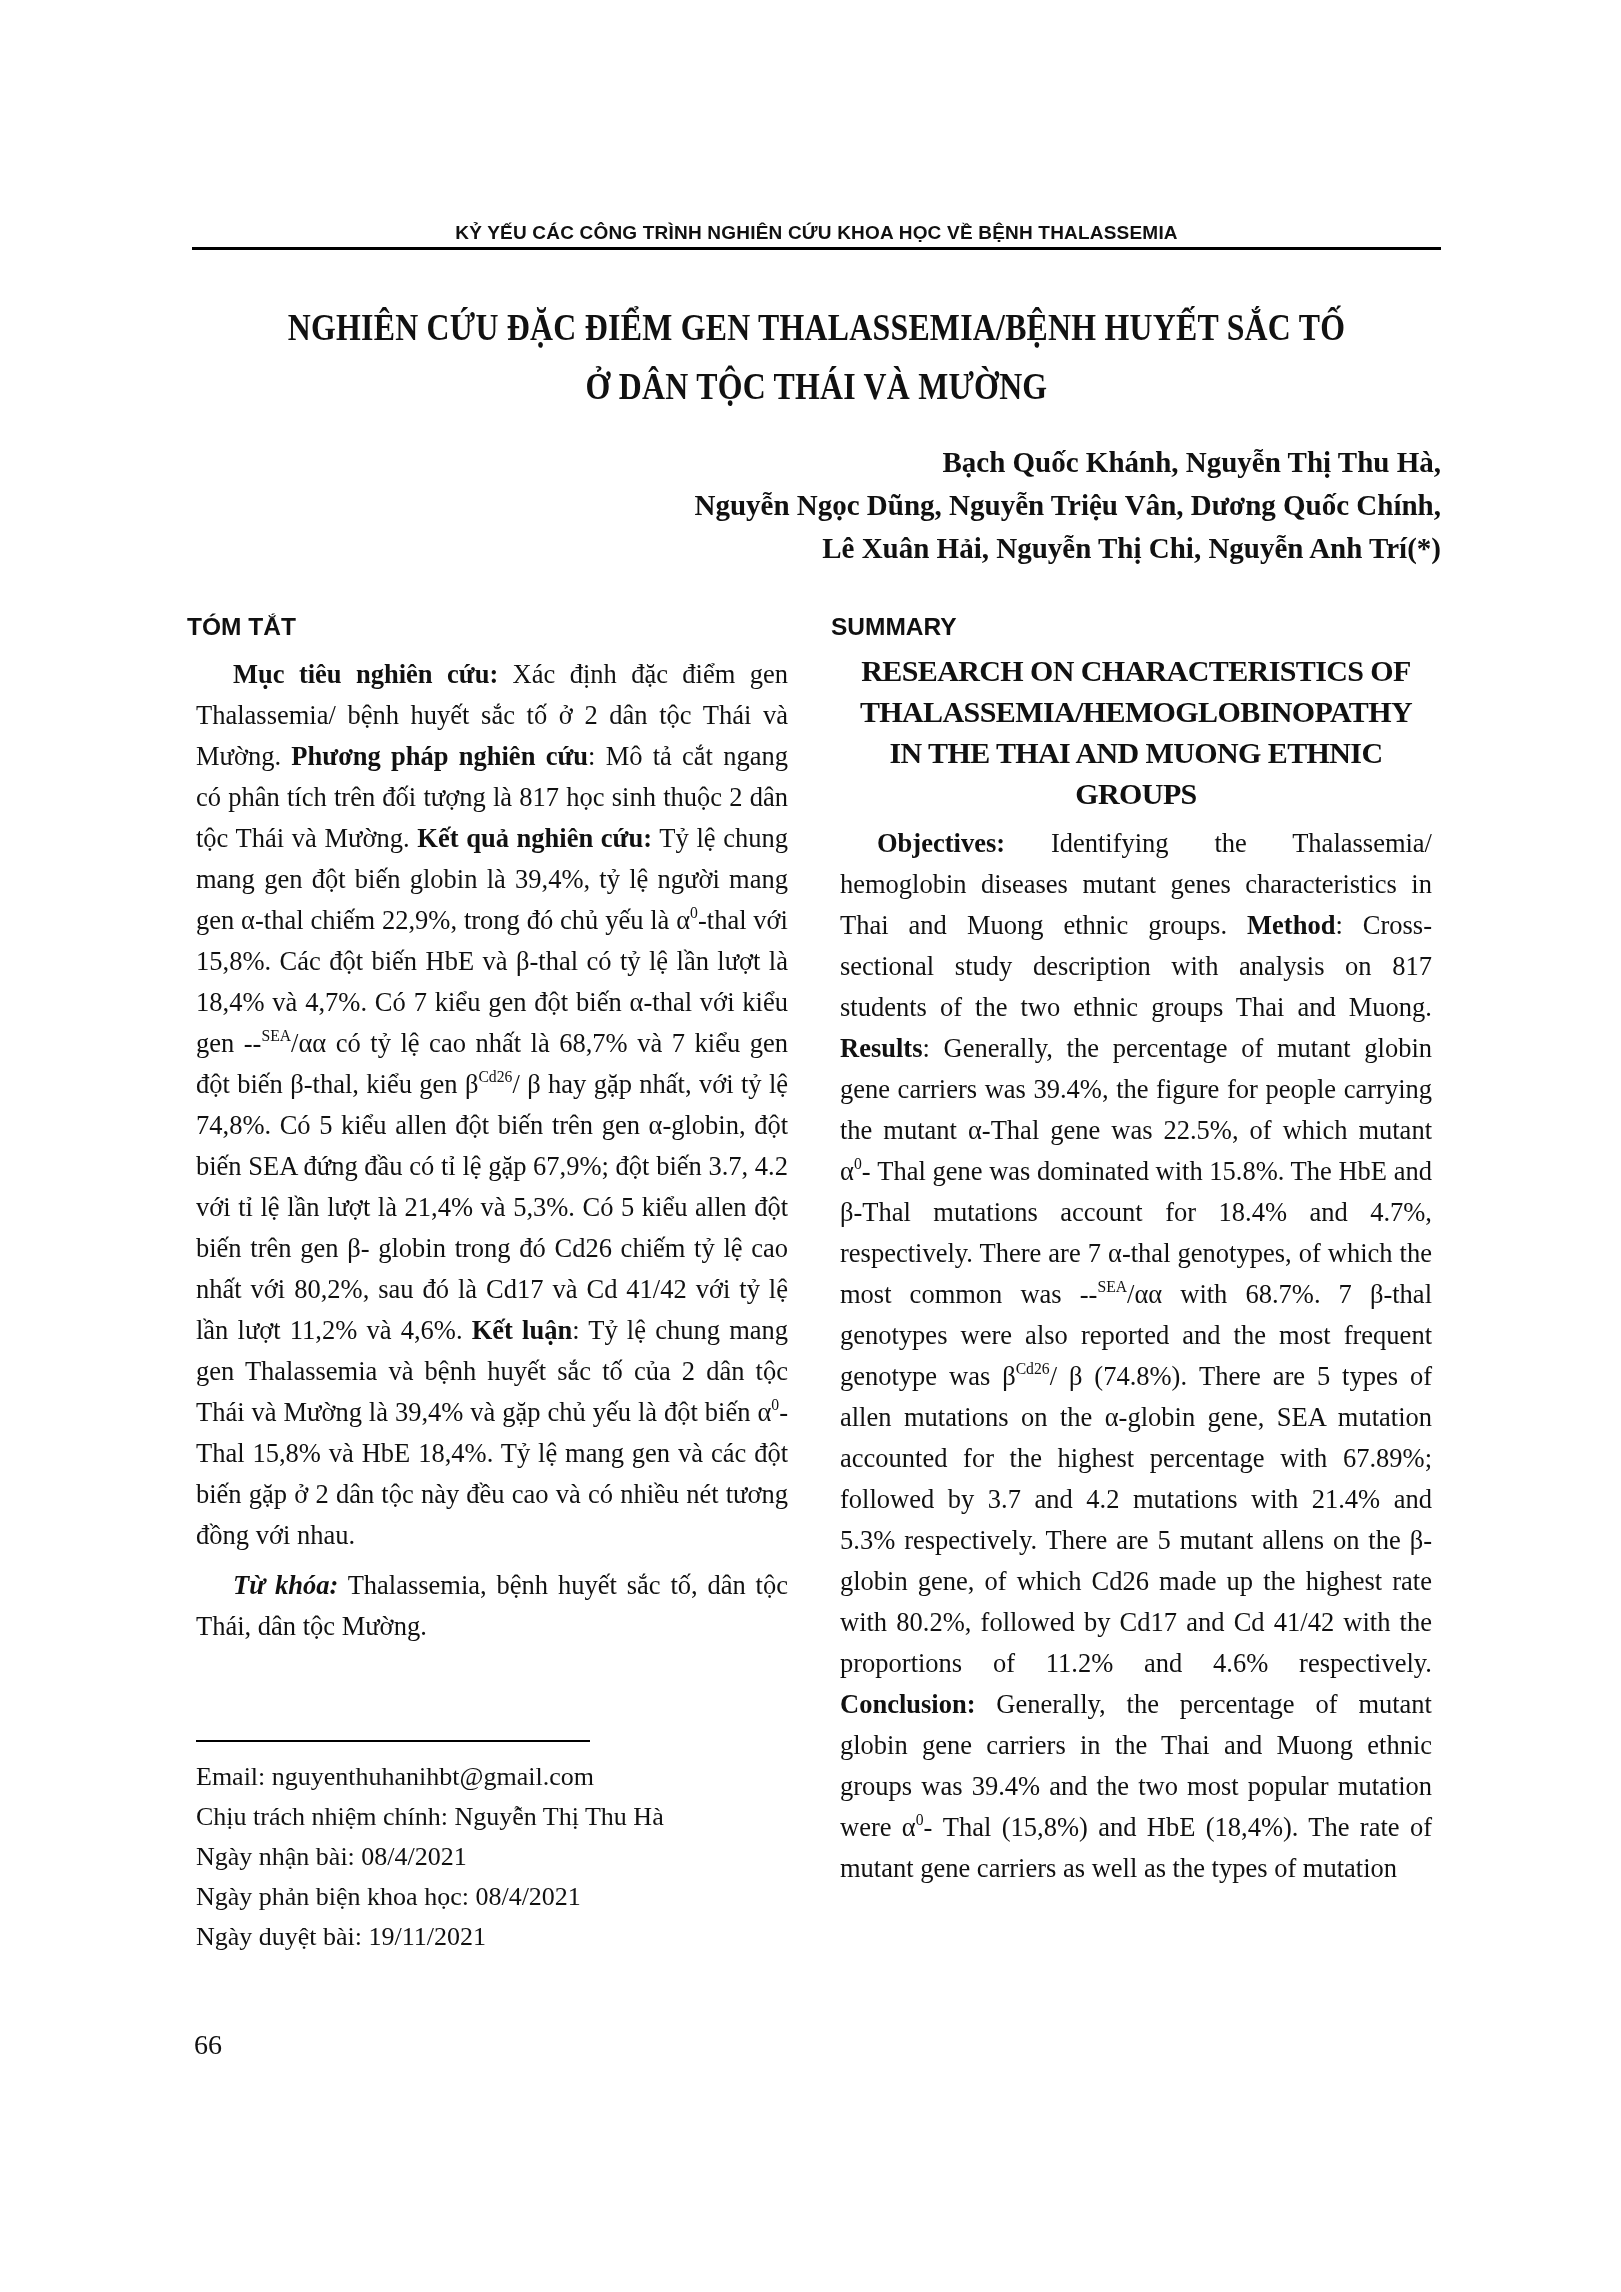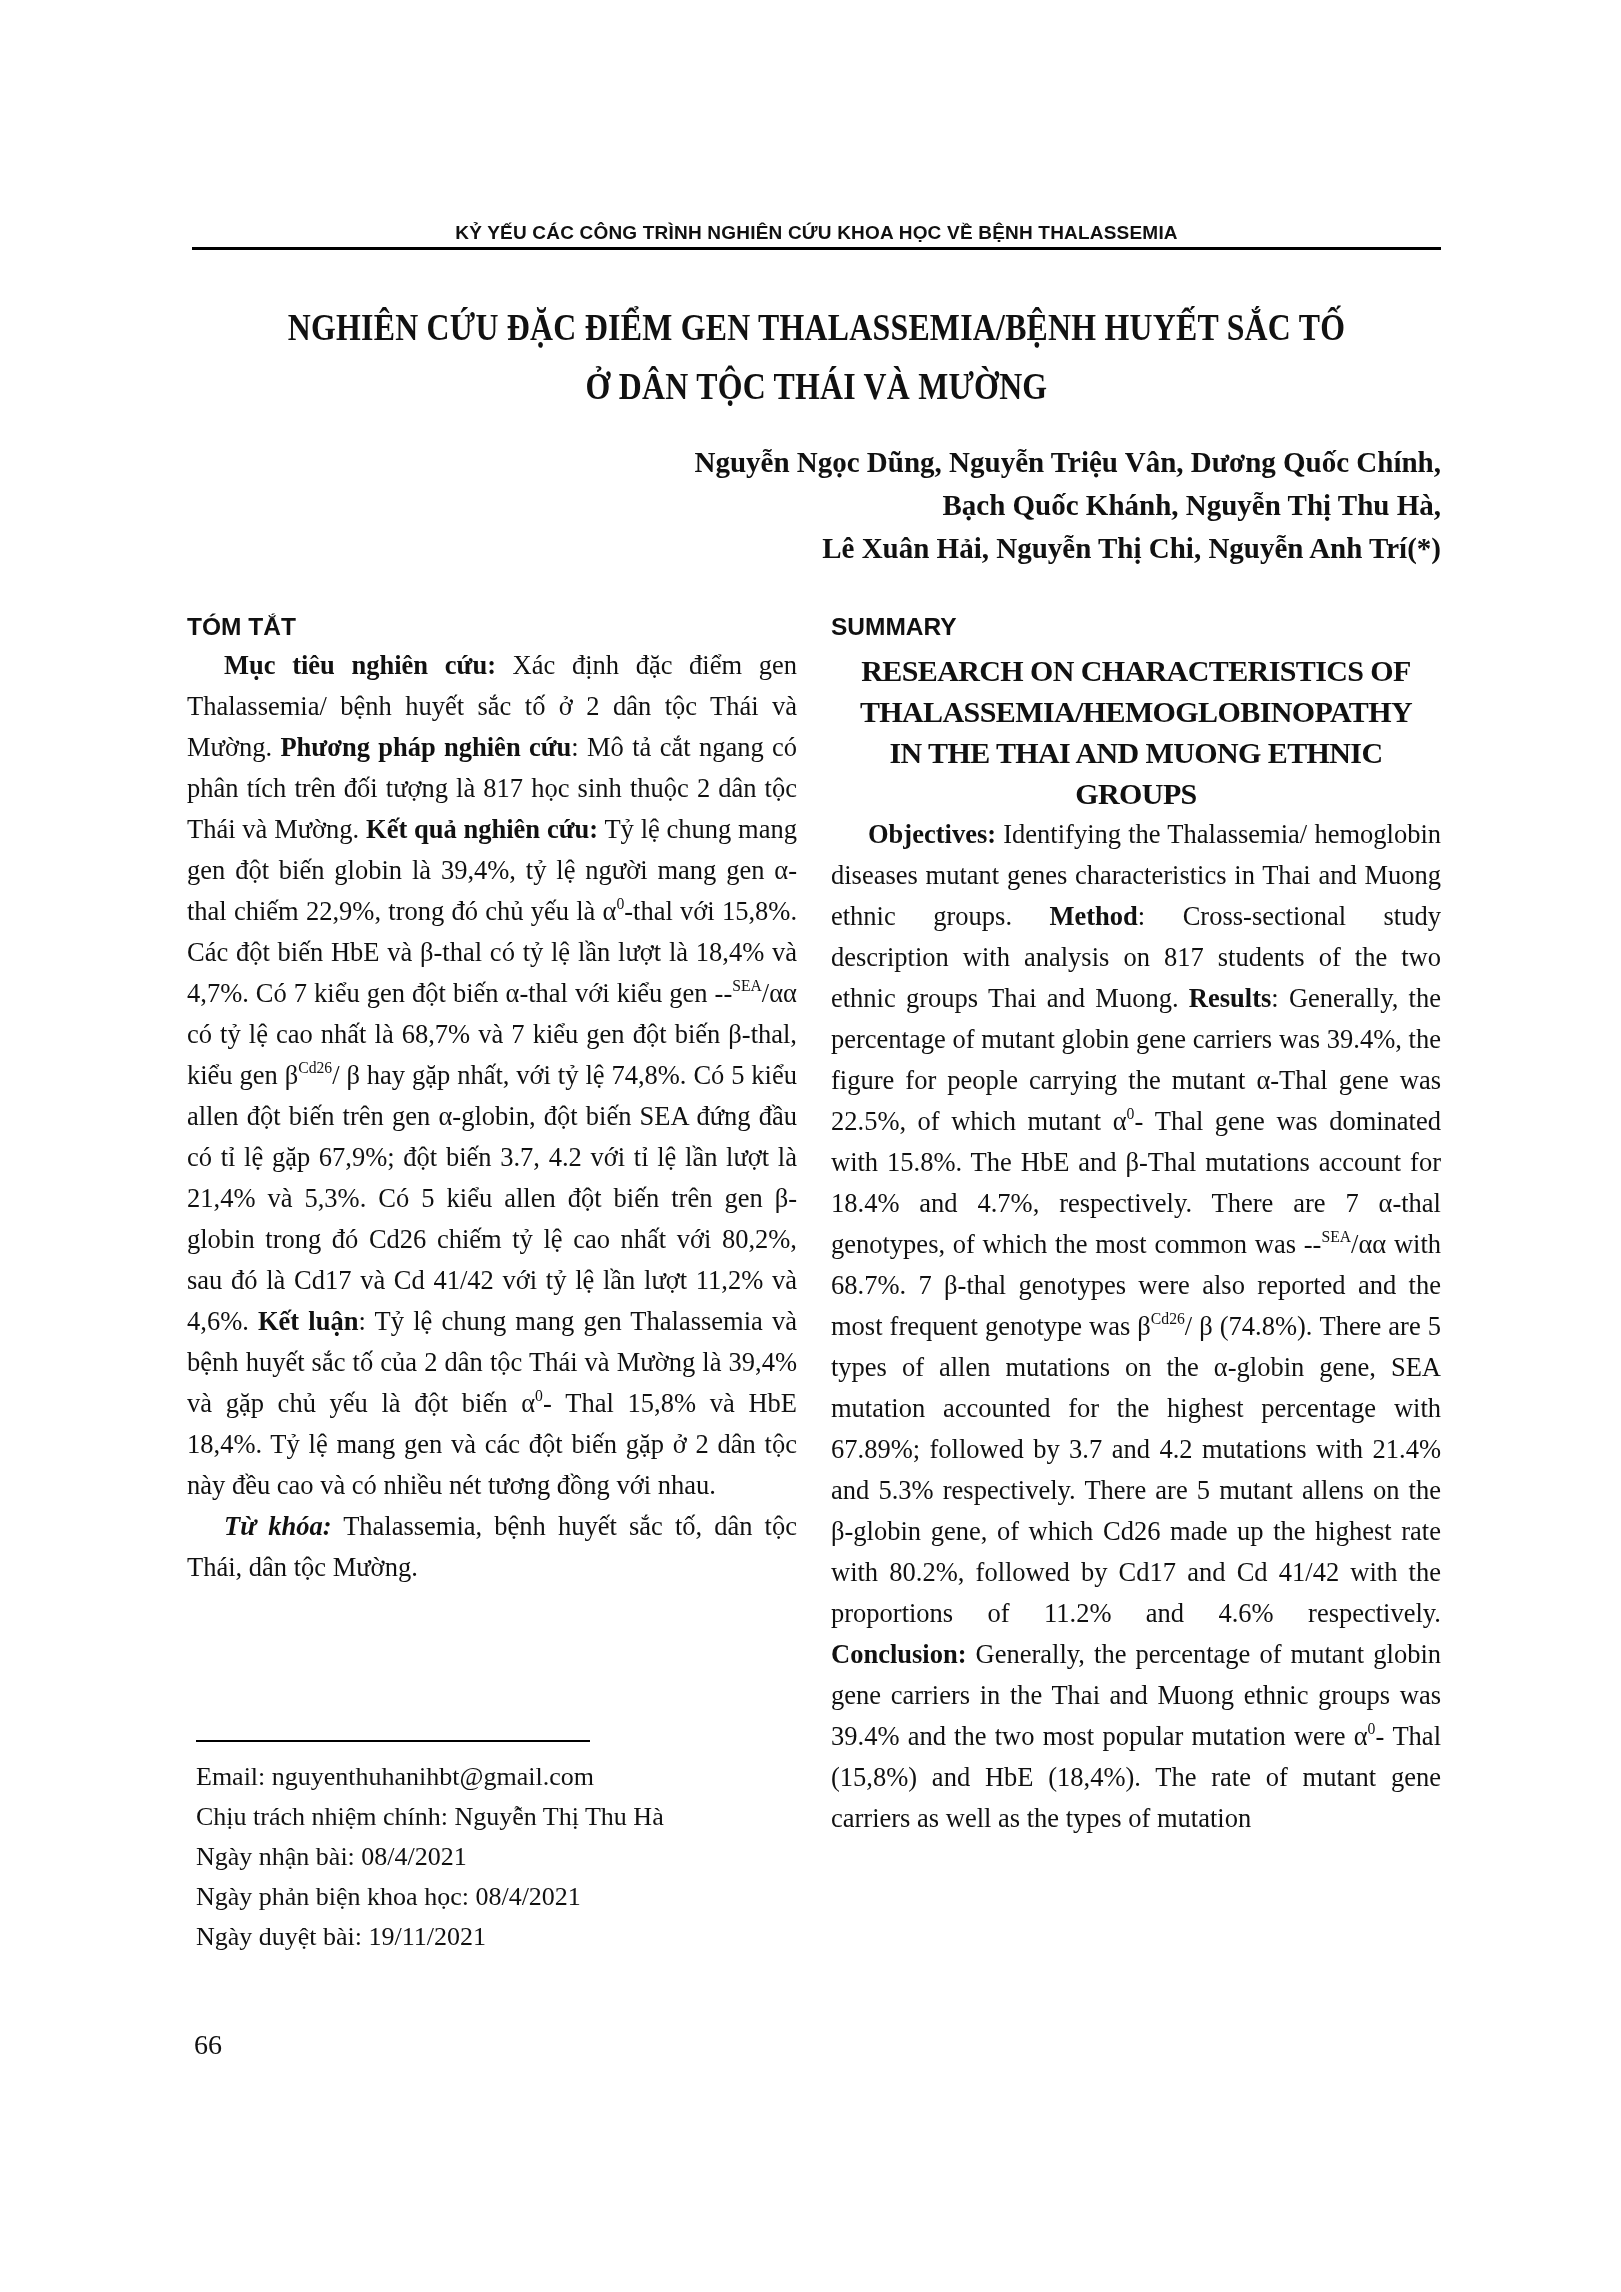--- a/index.html
+++ b/index.html
@@ -5,21 +5,21 @@
   html, body { margin: 0; padding: 0; background: #ffffff; }
   body { width: 1621px; height: 2293px; position: relative; overflow: hidden; color: #111; font-family: "Liberation Serif", serif; }
   .running-header { position: absolute; left: 192px; width: 1249px; top: 222px; text-align: center; font-family: "Liberation Sans", sans-serif; font-weight: bold; font-size: 19px; letter-spacing: 0.2px; }
   .header-rule { position: absolute; left: 192px; width: 1249px; top: 247px; height: 2.9px; background: #000; }
   .title { position: absolute; left: 192px; width: 1249px; top: 298px; text-align: center; font-family: "Liberation Serif", serif; font-weight: bold; font-size: 37px; line-height: 59px; transform: scaleX(0.86); transform-origin: center top; letter-spacing: 0.3px; }
   .authors { position: absolute; right: 180px; top: 441px; text-align: right; font-weight: bold; font-size: 29px; line-height: 43px; }
   .col { position: absolute; top: 610px; width: 610px; }
   .col-left { left: 187px; }
   .col-right { left: 831px; }
   .sec-head { font-family: "Liberation Sans", sans-serif; font-weight: bold; font-size: 24.5px; height: 35px; line-height: 33px; }
-  .para { font-size: 26.5px; line-height: 41px; text-align: justify; margin: 0; }
+  .para { font-size: 26.5px; line-height: 41px; text-align: justify; margin: 9px; }
   .indent { text-indent: 37px; }
   .en-title { text-align: center; font-weight: bold; font-size: 30px; line-height: 41px; letter-spacing: -0.6px; margin-top: 5px; }
   sup { font-size: 15.7px; line-height: 0; vertical-align: 10.8px; }
   .fn-rule { position: absolute; left: 196px; top: 1740px; width: 394px; height: 1.5px; background: #000; }
   .footnotes { position: absolute; left: 196px; top: 1757px; font-size: 26px; line-height: 40px; }
   .footnotes .it { font-style: italic; }
   .page-number { position: absolute; left: 194px; top: 2029px; font-size: 28px; }
   b.kw { font-weight: bold; }
   i.kw { font-weight: bold; font-style: italic; }
 </style>
@@ -28,22 +28,22 @@
 
 <div class="running-header">KỶ YẾU CÁC CÔNG TRÌNH NGHIÊN CỨU KHOA HỌC VỀ BỆNH THALASSEMIA</div>
 <div class="header-rule"></div>
 
 <div class="title">
   <div>NGHIÊN CỨU ĐẶC ĐIỂM GEN THALASSEMIA/BỆNH HUYẾT SẮC TỐ</div>
   <div>Ở DÂN TỘC THÁI VÀ MƯỜNG</div>
 </div>
 
 <div class="authors">
+  <div>Bạch Quốc Khánh, Nguyễn Thị Thu Hà,</div>
   <div>Nguyễn Ngọc Dũng, Nguyễn Triệu Vân, Dương Quốc Chính,</div>
-  <div>Bạch Quốc Khánh, Nguyễn Thị Thu Hà,</div>
   <div>Lê Xuân Hải, Nguyễn Thị Chi, Nguyễn Anh Trí(*)</div>
 </div>
 
 <div class="col col-left">
   <div class="sec-head">TÓM TẮT</div>
   <p class="para indent"><b class="kw">Mục tiêu nghiên cứu:</b><span> Xác định đặc điểm gen Thalassemia/ bệnh huyết sắc tố ở 2 dân tộc Thái và Mường. </span><b class="kw">Phương pháp nghiên cứu</b><span>: Mô tả cắt ngang có phân tích trên đối tượng là 817 học sinh thuộc 2 dân tộc Thái và Mường. </span><b class="kw">Kết quả nghiên cứu:</b><span> Tỷ lệ chung mang gen đột biến globin là 39,4%, tỷ lệ người mang gen α-thal chiếm 22,9%, trong đó chủ yếu là α</span><sup>0</sup><span>-thal với 15,8%. Các đột biến HbE và β-thal có tỷ lệ lần lượt là 18,4% và 4,7%. Có 7 kiểu gen đột biến α-thal với kiểu gen --</span><sup>SEA</sup><span>/αα có tỷ lệ cao nhất là 68,7% và 7 kiểu gen đột biến β-thal, kiểu gen β</span><sup>Cd26</sup><span>/ β hay gặp nhất, với tỷ lệ 74,8%. Có 5 kiểu allen đột biến trên gen α-globin, đột biến SEA đứng đầu có tỉ lệ gặp 67,9%; đột biến 3.7, 4.2 với tỉ lệ lần lượt là 21,4% và 5,3%. Có 5 kiểu allen đột biến trên gen β- globin trong đó Cd26 chiếm tỷ lệ cao nhất với 80,2%, sau đó là Cd17 và Cd 41/42 với tỷ lệ lần lượt 11,2% và 4,6%. </span><b class="kw">Kết luận</b><span>: Tỷ lệ chung mang gen Thalassemia và bệnh huyết sắc tố của 2 dân tộc Thái và Mường là 39,4% và gặp chủ yếu là đột biến α</span><sup>0</sup><span>- Thal 15,8%  và HbE 18,4%. Tỷ lệ mang gen và các đột biến gặp ở 2 dân tộc này đều cao và có nhiều nét tương đồng với nhau.</span></p>
   <p class="para indent"><i class="kw">Từ khóa:</i><span> Thalassemia, bệnh huyết sắc tố, dân tộc Thái, dân tộc Mường.</span></p>
 </div>
 
 <div class="fn-rule"></div>

